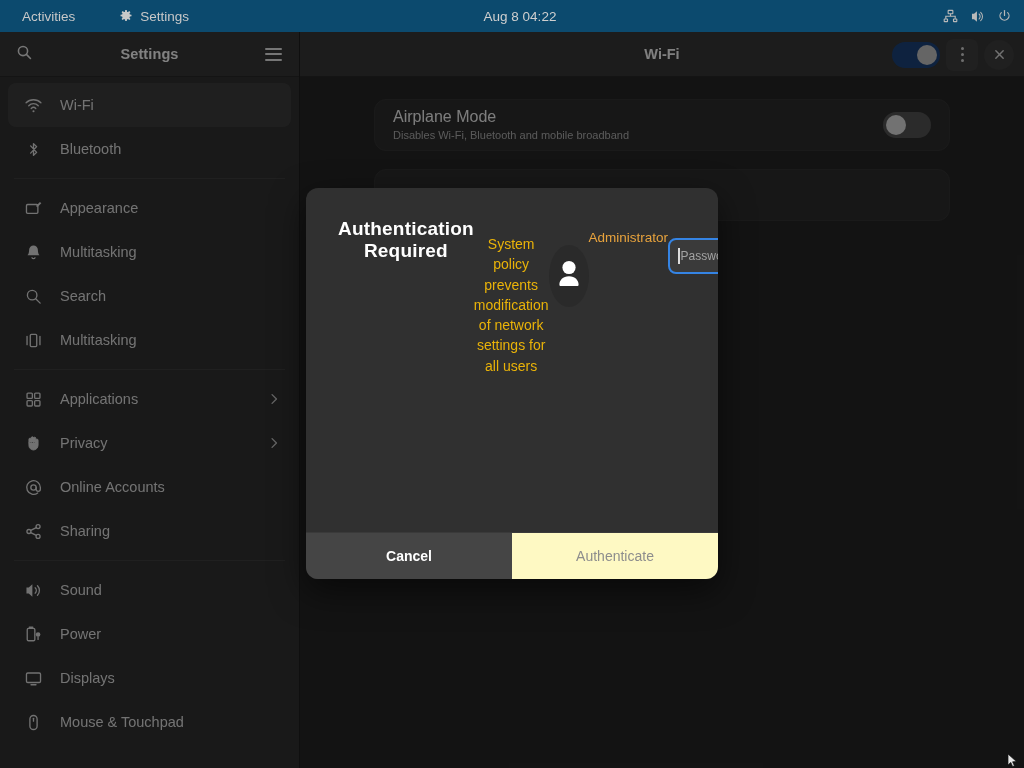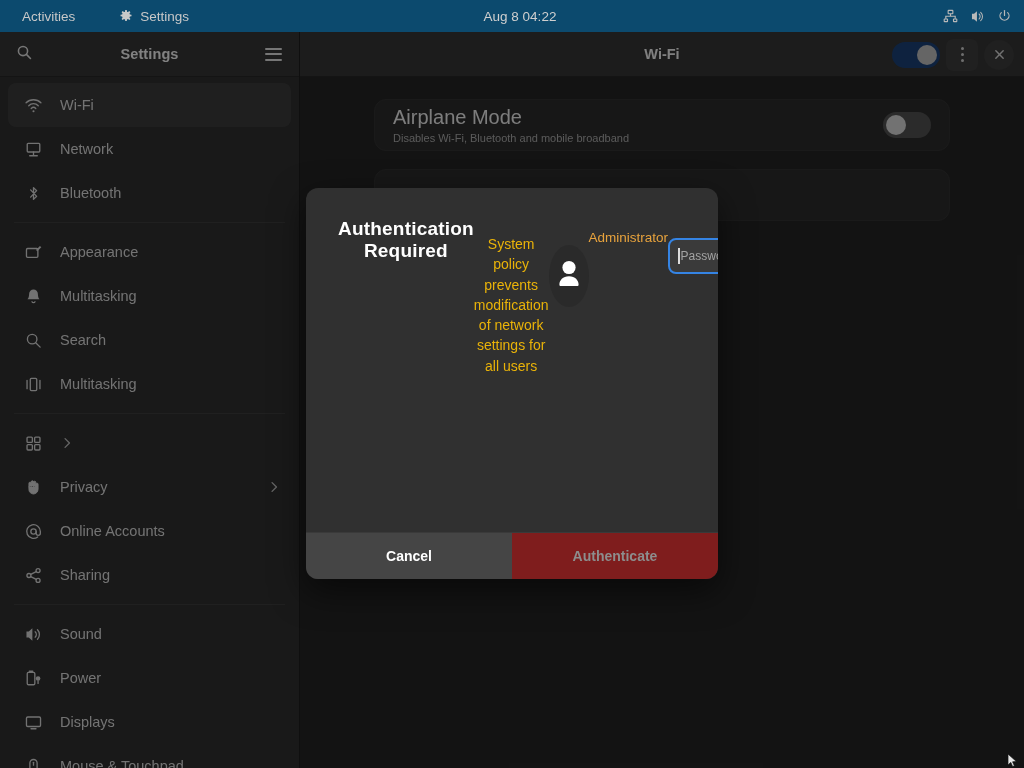--- a/index.html
+++ b/index.html
@@ -164,21 +164,21 @@
     width: 576px; margin: 0 auto 18px auto;
     background: #2b2b2b;
     border: 1px solid #313131;
     border-radius: 12px;
     display: flex; align-items: center;
     padding: 0 18px;
   }
   .card.row1 { height: 52px; }
   .card.row2 { height: 52px; }
   .card .texts { flex: 1; }
-  .card .ttl { font-size: 20px; color: #e3e3e3; line-height: 1.25; }
+  .card .ttl { font-size: 16px; color: #e3e3e3; line-height: 1.25; }
   .card .sub { font-size: 11px; color: #a5a5a5; margin-top: 2px; line-height: 1.25; }
 
   
   .dim {
     position: absolute; top: 32px; left: 0;
     width: 1024px; height: 736px;
     background: rgba(0,0,0,0.45);
     z-index: 20;
   }
   .dialog {
@@ -235,21 +235,21 @@
   .dialog-actions {
     height: 47px; flex: 0 0 47px;
     display: flex;
     border-top: 1px solid #3a3a3a;
   }
   .dlg-btn {
     flex: 1; display: flex; align-items: center; justify-content: center;
     font-size: 14px;
   }
   .dlg-btn.cancel { background: #454545; color: #ffffff; font-weight: bold; }
-  .dlg-btn.auth { background: #7f1d1d; color: #8d8d8d; font-weight: bold; }
+  .dlg-btn.auth { background: #fef9c3; color: #8d8d8d; font-weight: normal; }
 
   .cursor {
     position: absolute; left: 1008px; top: 754px;
     z-index: 60; width: 10px; height: 14px;
   }
 </style>
 </head>
 <body>
 
 <div id="root">
@@ -320,29 +320,20 @@
                 <path d="M5 10.2a7 7 0 0 1 10 0"></path>
                 <path d="M7.6 13.1a3.4 3.4 0 0 1 4.8 0"></path>
                 <circle cx="10" cy="16" r="1.1" fill="#d0d0d0" stroke="none"></circle>
               </svg>
             </span>
             <span class="lbl">Wi-Fi</span>
           </div>
           <div class="nav-item">
             <span class="ico">
               <svg width="19" height="19" viewBox="0 0 20 20" fill="none" stroke="#d0d0d0" stroke-width="1.4" stroke-linecap="round" stroke-linejoin="round">
-                <rect x="3.4" y="3.6" width="13.2" height="9" rx="1"></rect>
-                <path d="M10 12.6v3.2M6 16.6h8"></path>
-              </svg>
-            </span>
-            <span class="lbl">Network</span>
-          </div>
-          <div class="nav-item">
-            <span class="ico">
-              <svg width="19" height="19" viewBox="0 0 20 20" fill="none" stroke="#d0d0d0" stroke-width="1.4" stroke-linecap="round" stroke-linejoin="round">
                 <path d="M7 6.2 13.3 13 10 16.2V3.8L13.3 7 7 13.8"></path>
               </svg>
             </span>
             <span class="lbl">Bluetooth</span>
           </div>
           <div class="nav-sep"></div>
           <div class="nav-item">
             <span class="ico">
               <svg width="19" height="19" viewBox="0 0 20 20" fill="none" stroke="#d0d0d0" stroke-width="1.4" stroke-linecap="round" stroke-linejoin="round">
                 <rect x="2.6" y="5.8" width="12" height="9.4" rx="1.2"></rect>
@@ -381,20 +372,21 @@
           <div class="nav-sep"></div>
           <div class="nav-item">
             <span class="ico">
               <svg width="19" height="19" viewBox="0 0 20 20" fill="none" stroke="#d0d0d0" stroke-width="1.4" stroke-linecap="round" stroke-linejoin="round">
                 <rect x="3.2" y="3.2" width="5.6" height="5.6" rx="1"></rect>
                 <rect x="11.2" y="3.2" width="5.6" height="5.6" rx="1"></rect>
                 <rect x="3.2" y="11.2" width="5.6" height="5.6" rx="1"></rect>
                 <rect x="11.2" y="11.2" width="5.6" height="5.6" rx="1"></rect>
               </svg>
             </span>
+            <span class="lbl">Applications</span>
             <span class="chev">
               <svg width="14" height="14" viewBox="0 0 16 16" fill="none" stroke="#b6b6b6" stroke-width="1.6" stroke-linecap="round" stroke-linejoin="round">
                 <path d="M5.8 3 10.8 8 5.8 13"></path>
               </svg>
             </span>
           </div>
           <div class="nav-item">
             <span class="ico">
               <svg width="19" height="19" viewBox="0 0 20 20" fill="none" stroke="#d0d0d0" stroke-width="1.4" stroke-linecap="round" stroke-linejoin="round">
                 <path d="M5.2 9.4V5.6a1.2 1.2 0 0 1 2.4 0v3.2M7.6 8.8V4.2a1.2 1.2 0 0 1 2.4 0v4.4M10 8.8V4.6a1.2 1.2 0 0 1 2.4 0v4.4M12.4 9V6.6a1.2 1.2 0 0 1 2.4 0v5c0 3-2.2 5.2-4.8 5.2s-4.8-2-4.8-4.6V9.4" fill="#d0d0d0" stroke="#d0d0d0" stroke-width="1"></path>

